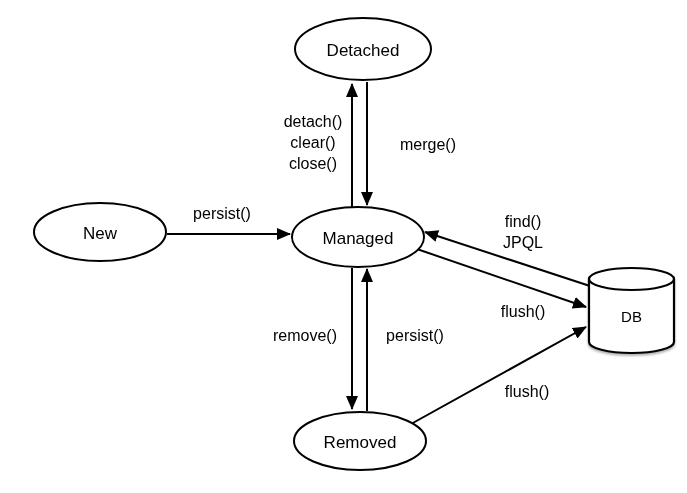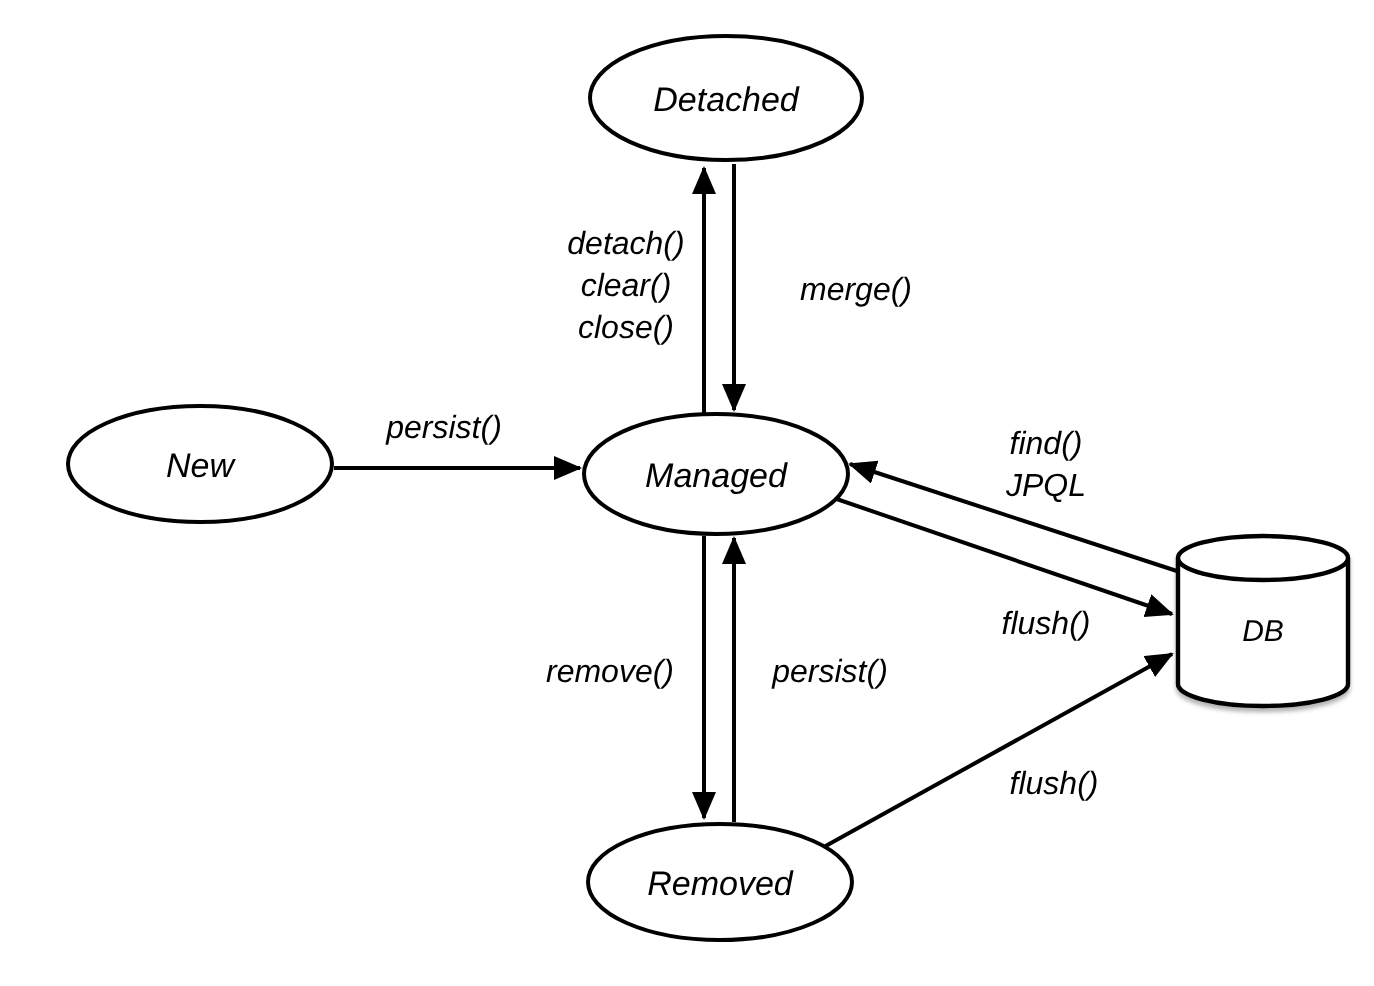--- a/index.html
+++ b/index.html
@@ -7,21 +7,20 @@
     padding: 0;
     background: #ffffff;
   }
   .canvas {
     position: relative;
     width: 687px;
     height: 493px;
     background: #ffffff;
     overflow: hidden;
     font-family: "Liberation Sans", sans-serif;
-    font-style: italic;
   }
   svg text {
     font-family: "Liberation Sans", sans-serif;
     fill: #000000;
   }
   .node-label {
     font-size: 17px;
   }
   .edge-label {
     font-size: 16px;

